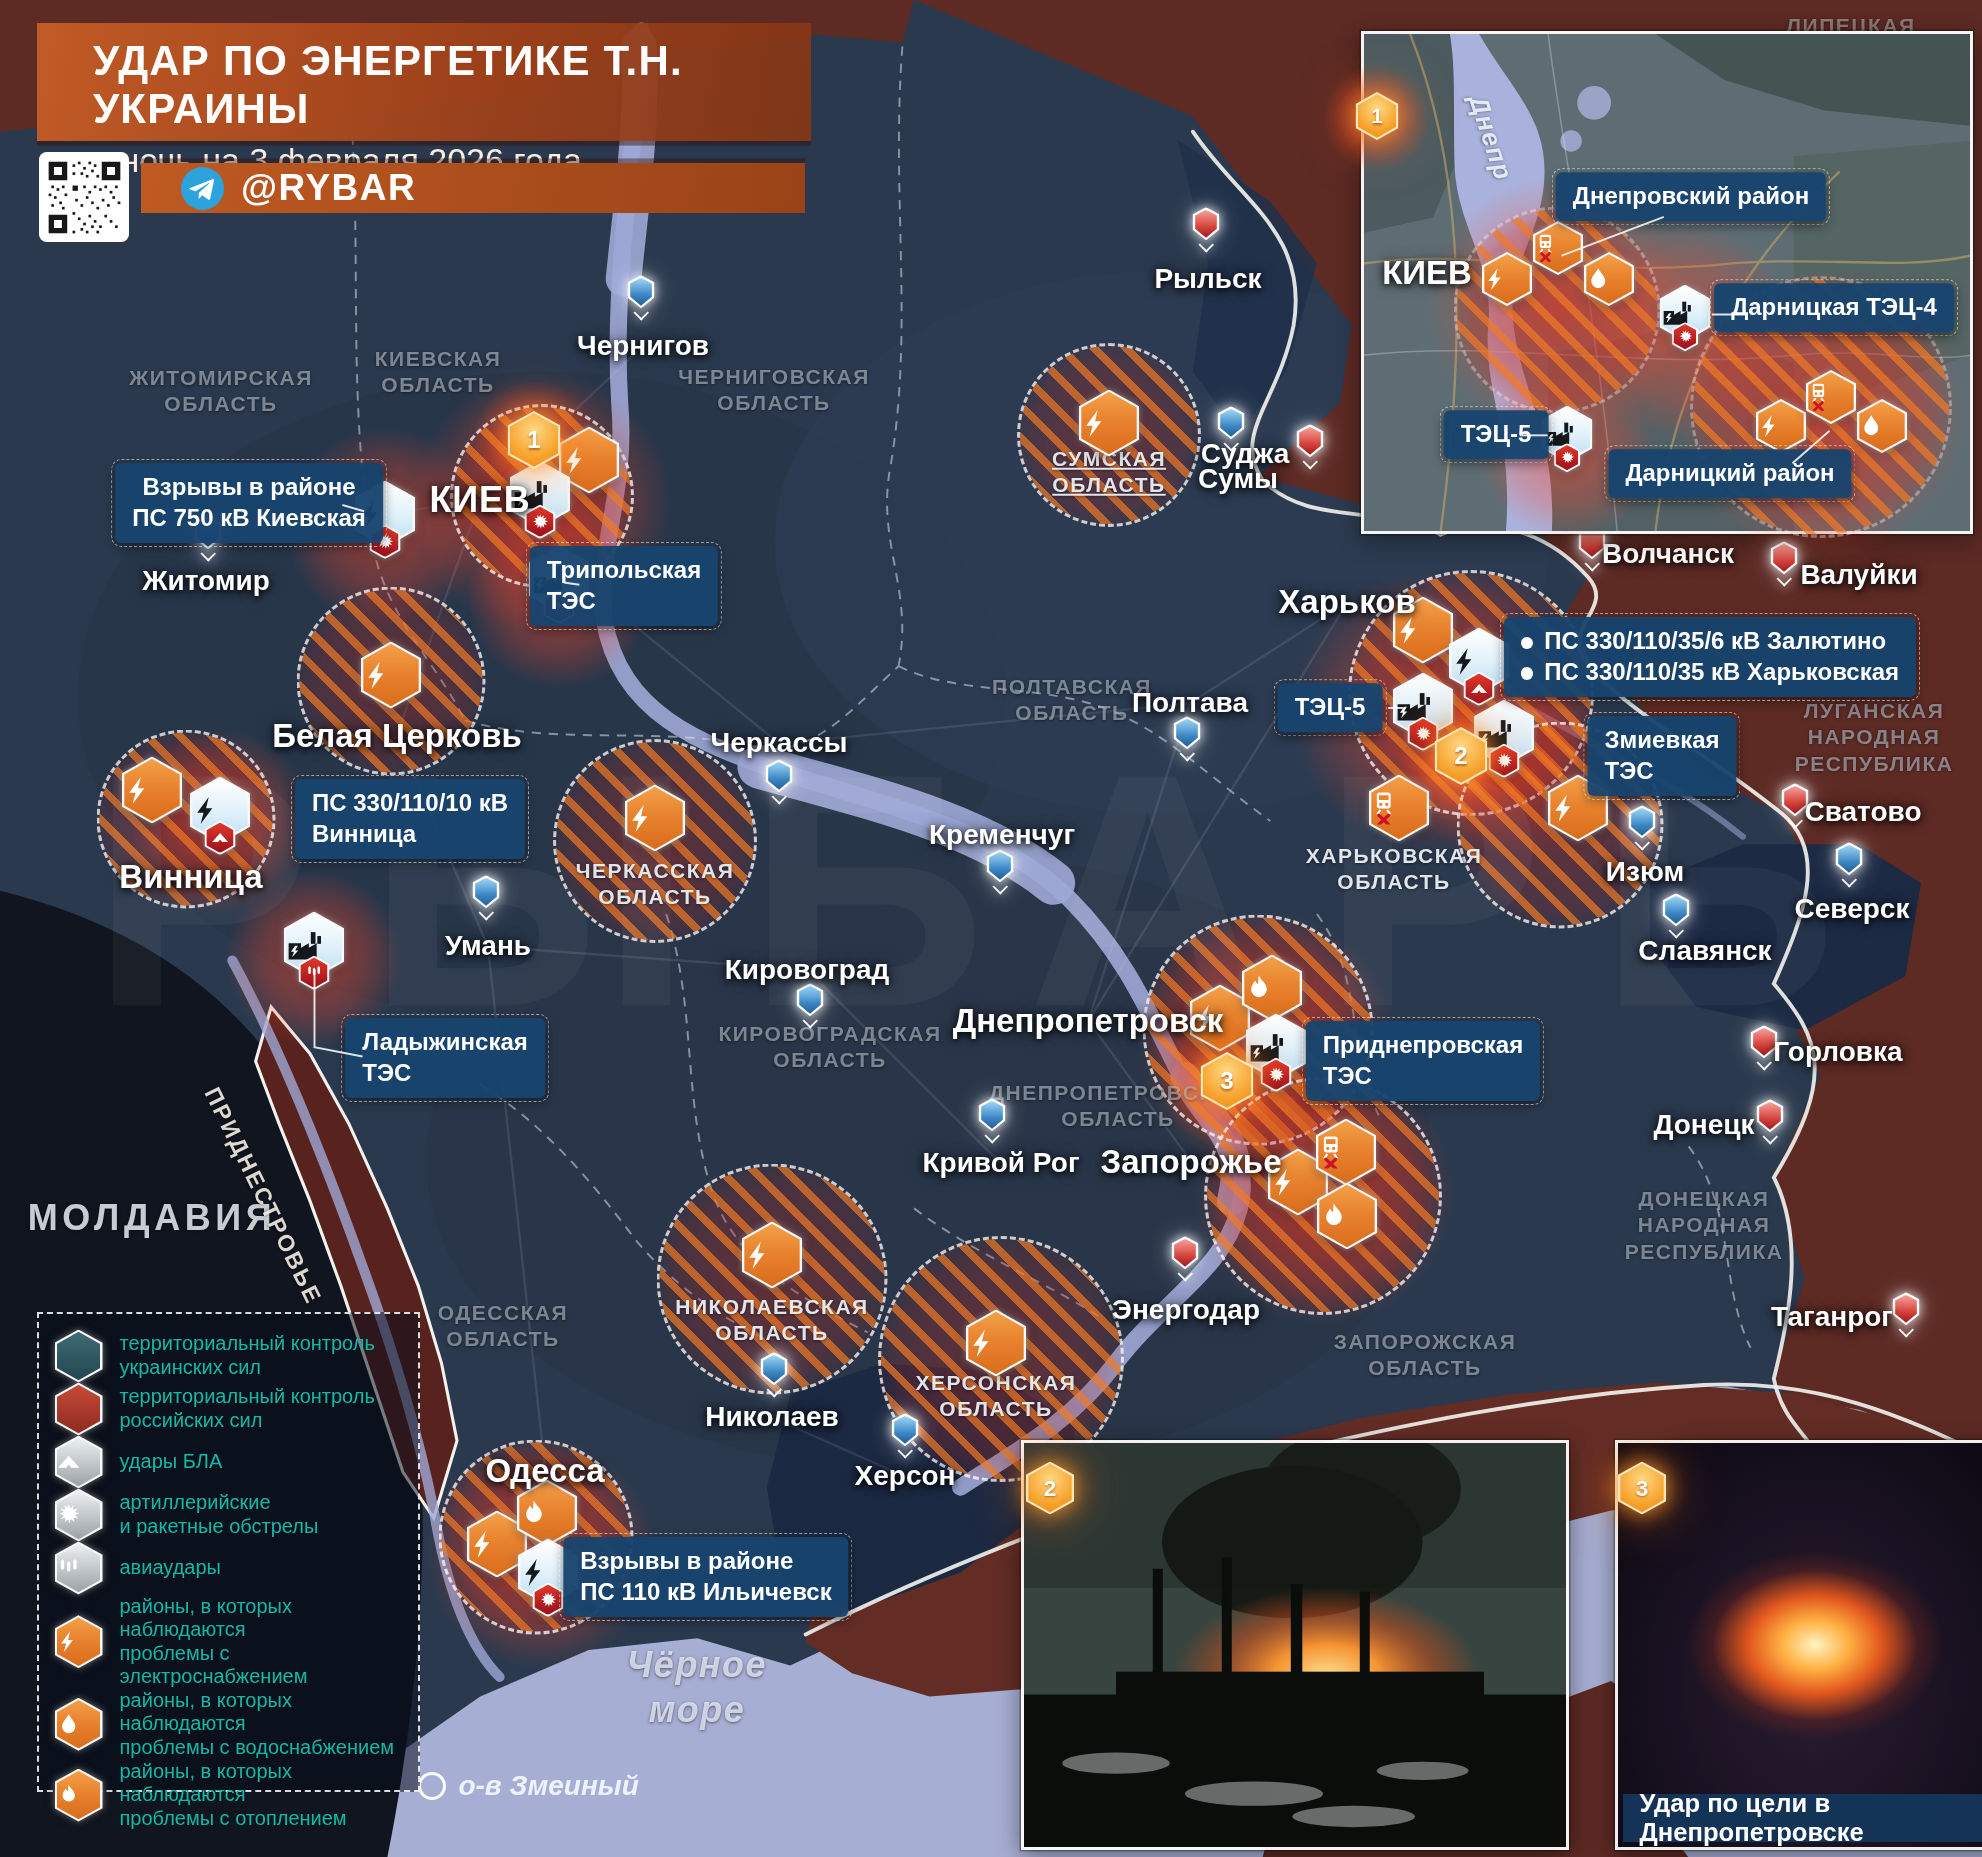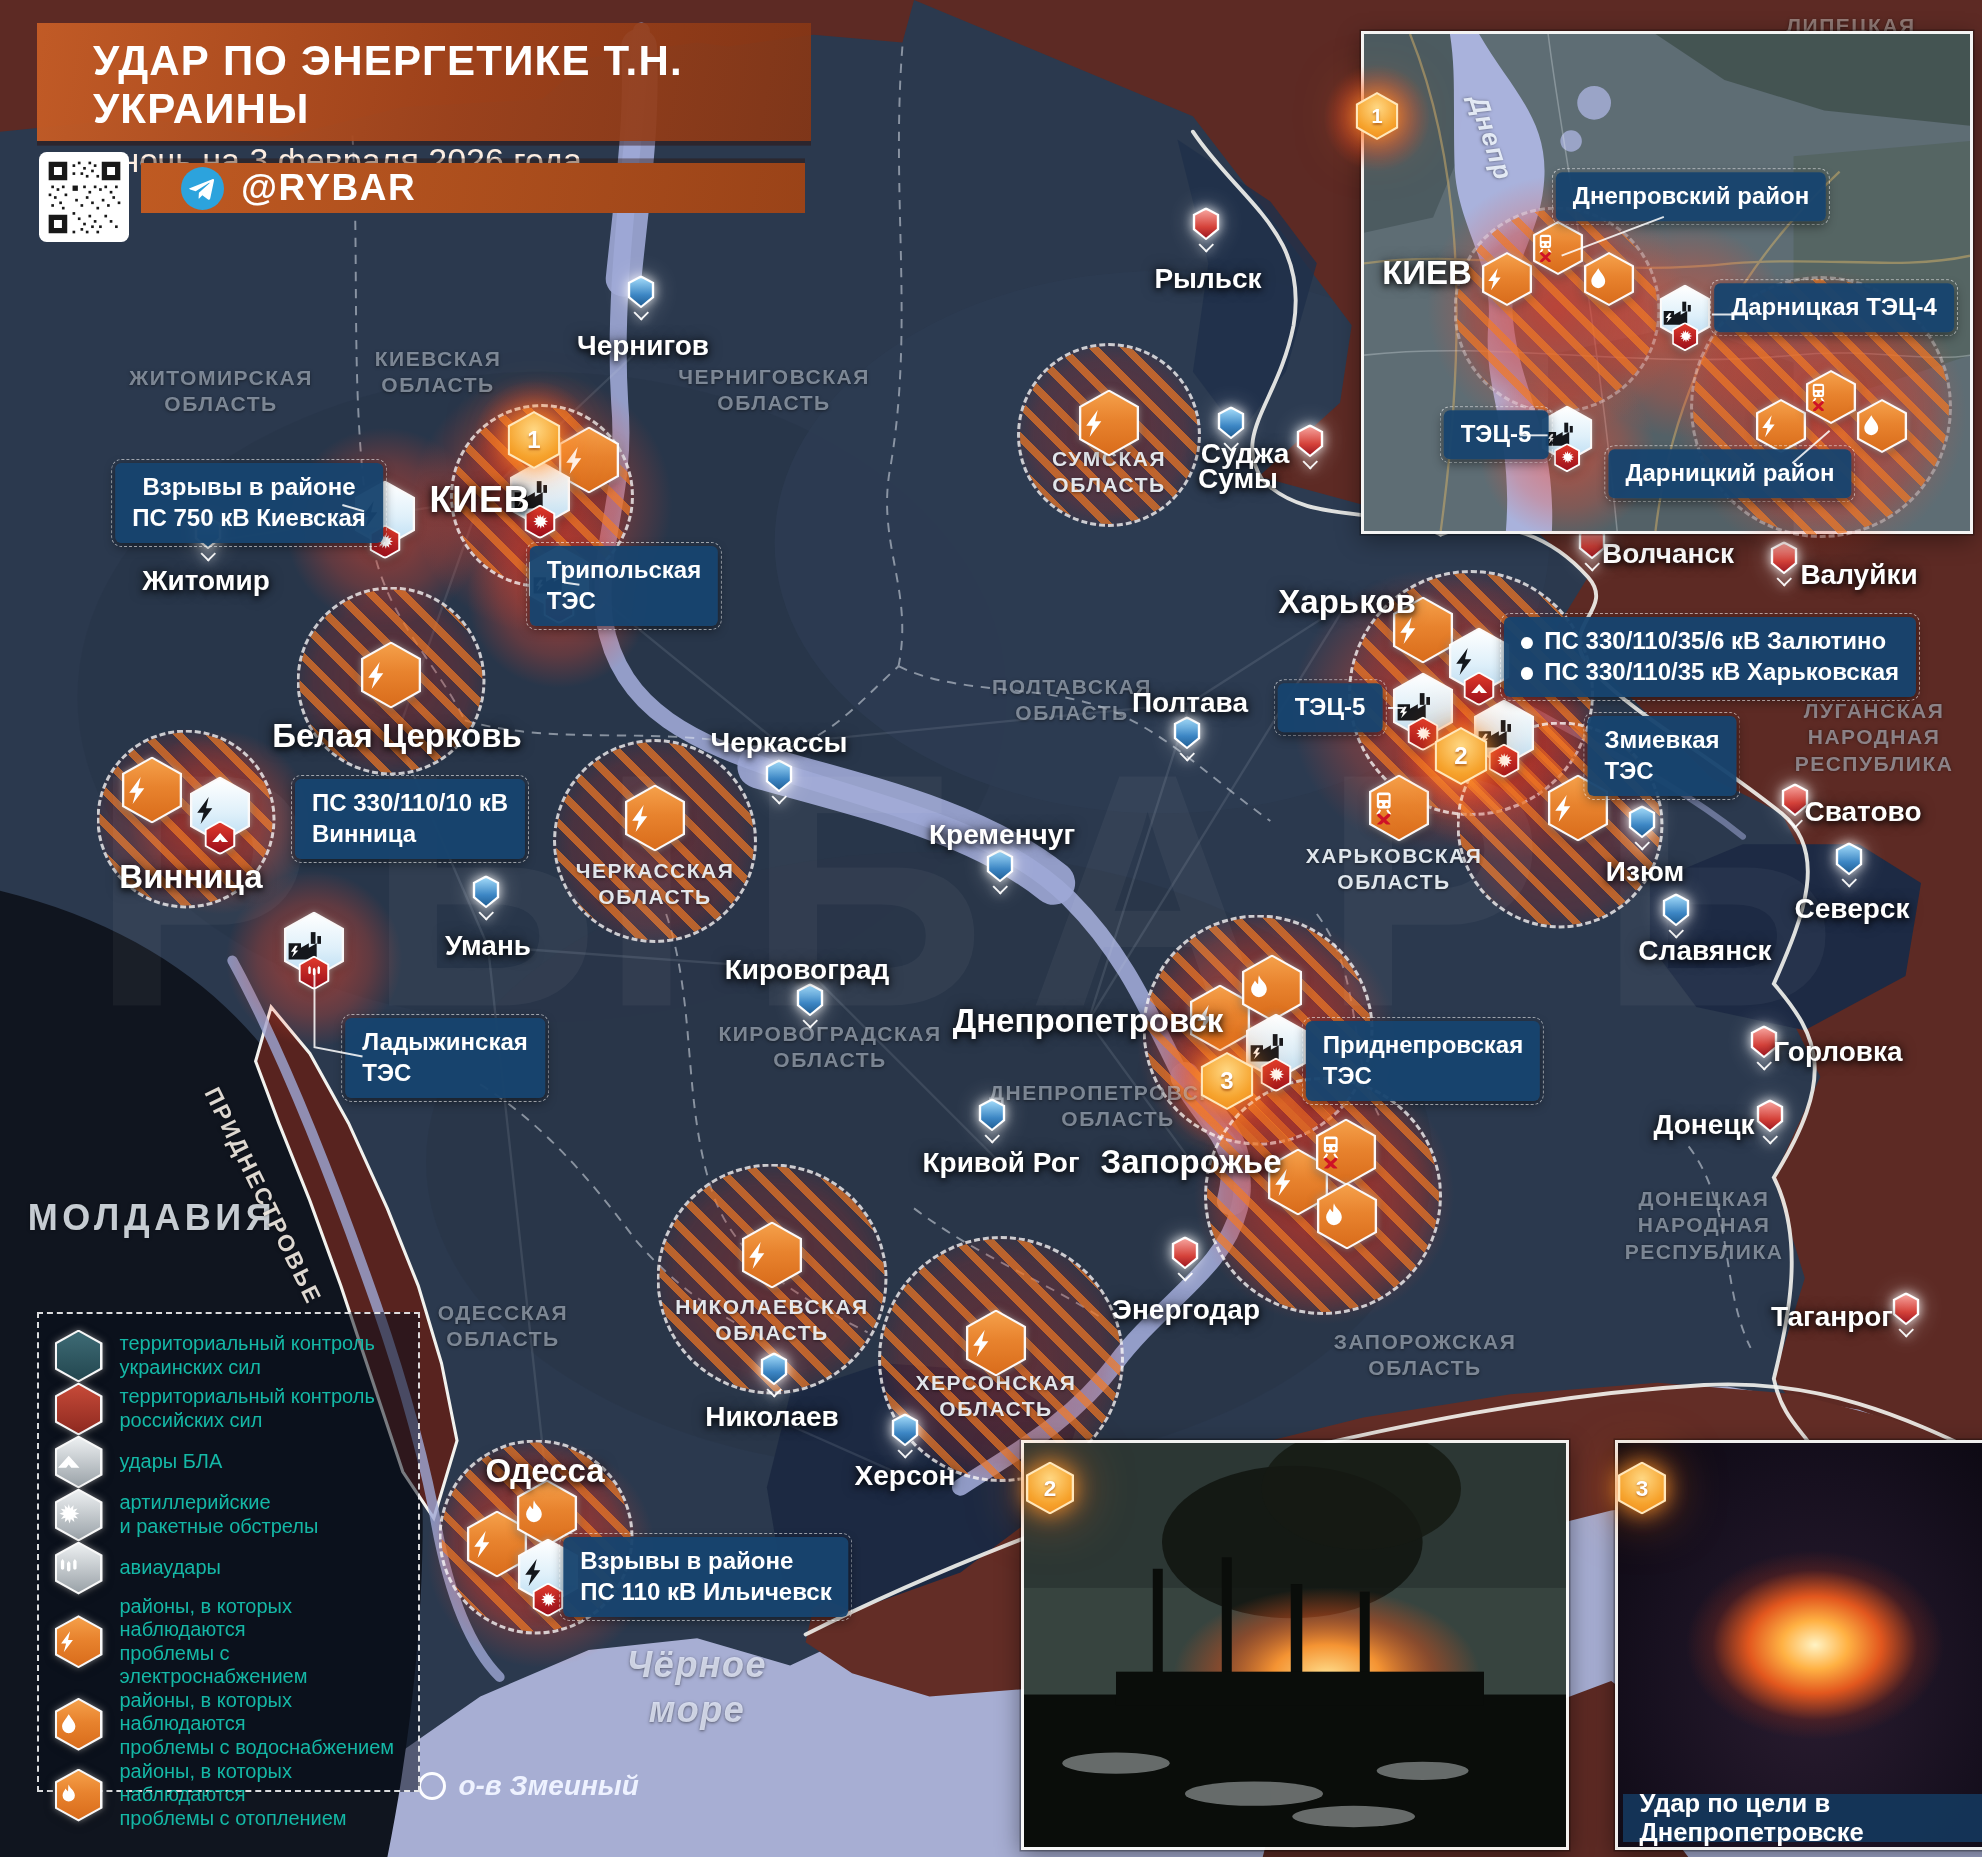--- a/index.html
+++ b/index.html
@@ -958,21 +958,21 @@
         <div class="pin-chev"></div>
       </div>
       <div class="city" style="left: 905px; top: 1476px;">Херсон</div>
       <div class="city md" style="left: 545px; top: 1471px;">Одесса</div>
       <div class="region" style="left: 221px; top: 391px;">ЖИТОМИРСКАЯ
 ОБЛАСТЬ</div>
       <div class="region" style="left: 438px; top: 372px;">КИЕВСКАЯ
 ОБЛАСТЬ</div>
       <div class="region" style="left: 774px; top: 390px;">ЧЕРНИГОВСКАЯ
 ОБЛАСТЬ</div>
-      <div class="region bright" style="left: 1109px; top: 472px;">СУМСКАЯ
+      <div class="region bright" style="left: 1109px; top: 472px; text-decoration: underline;">СУМСКАЯ
 ОБЛАСТЬ</div>
       <div class="region" style="left: 1072px; top: 668px; margin-top: 32px;">ПОЛТАВСКАЯ
 ОБЛАСТЬ</div>
       <div class="region bright" style="left: 1394px; top: 869px;">ХАРЬКОВСКАЯ
 ОБЛАСТЬ</div>
       <div class="region bright" style="left: 655px; top: 884px;">ЧЕРКАССКАЯ
 ОБЛАСТЬ</div>
       <div class="region" style="left: 830px; top: 1047px;">КИРОВОГРАДСКАЯ
 ОБЛАСТЬ</div>
       <div class="region" style="left: 1118px; top: 1106px;">ДНЕПРОПЕТРОВСКАЯ

